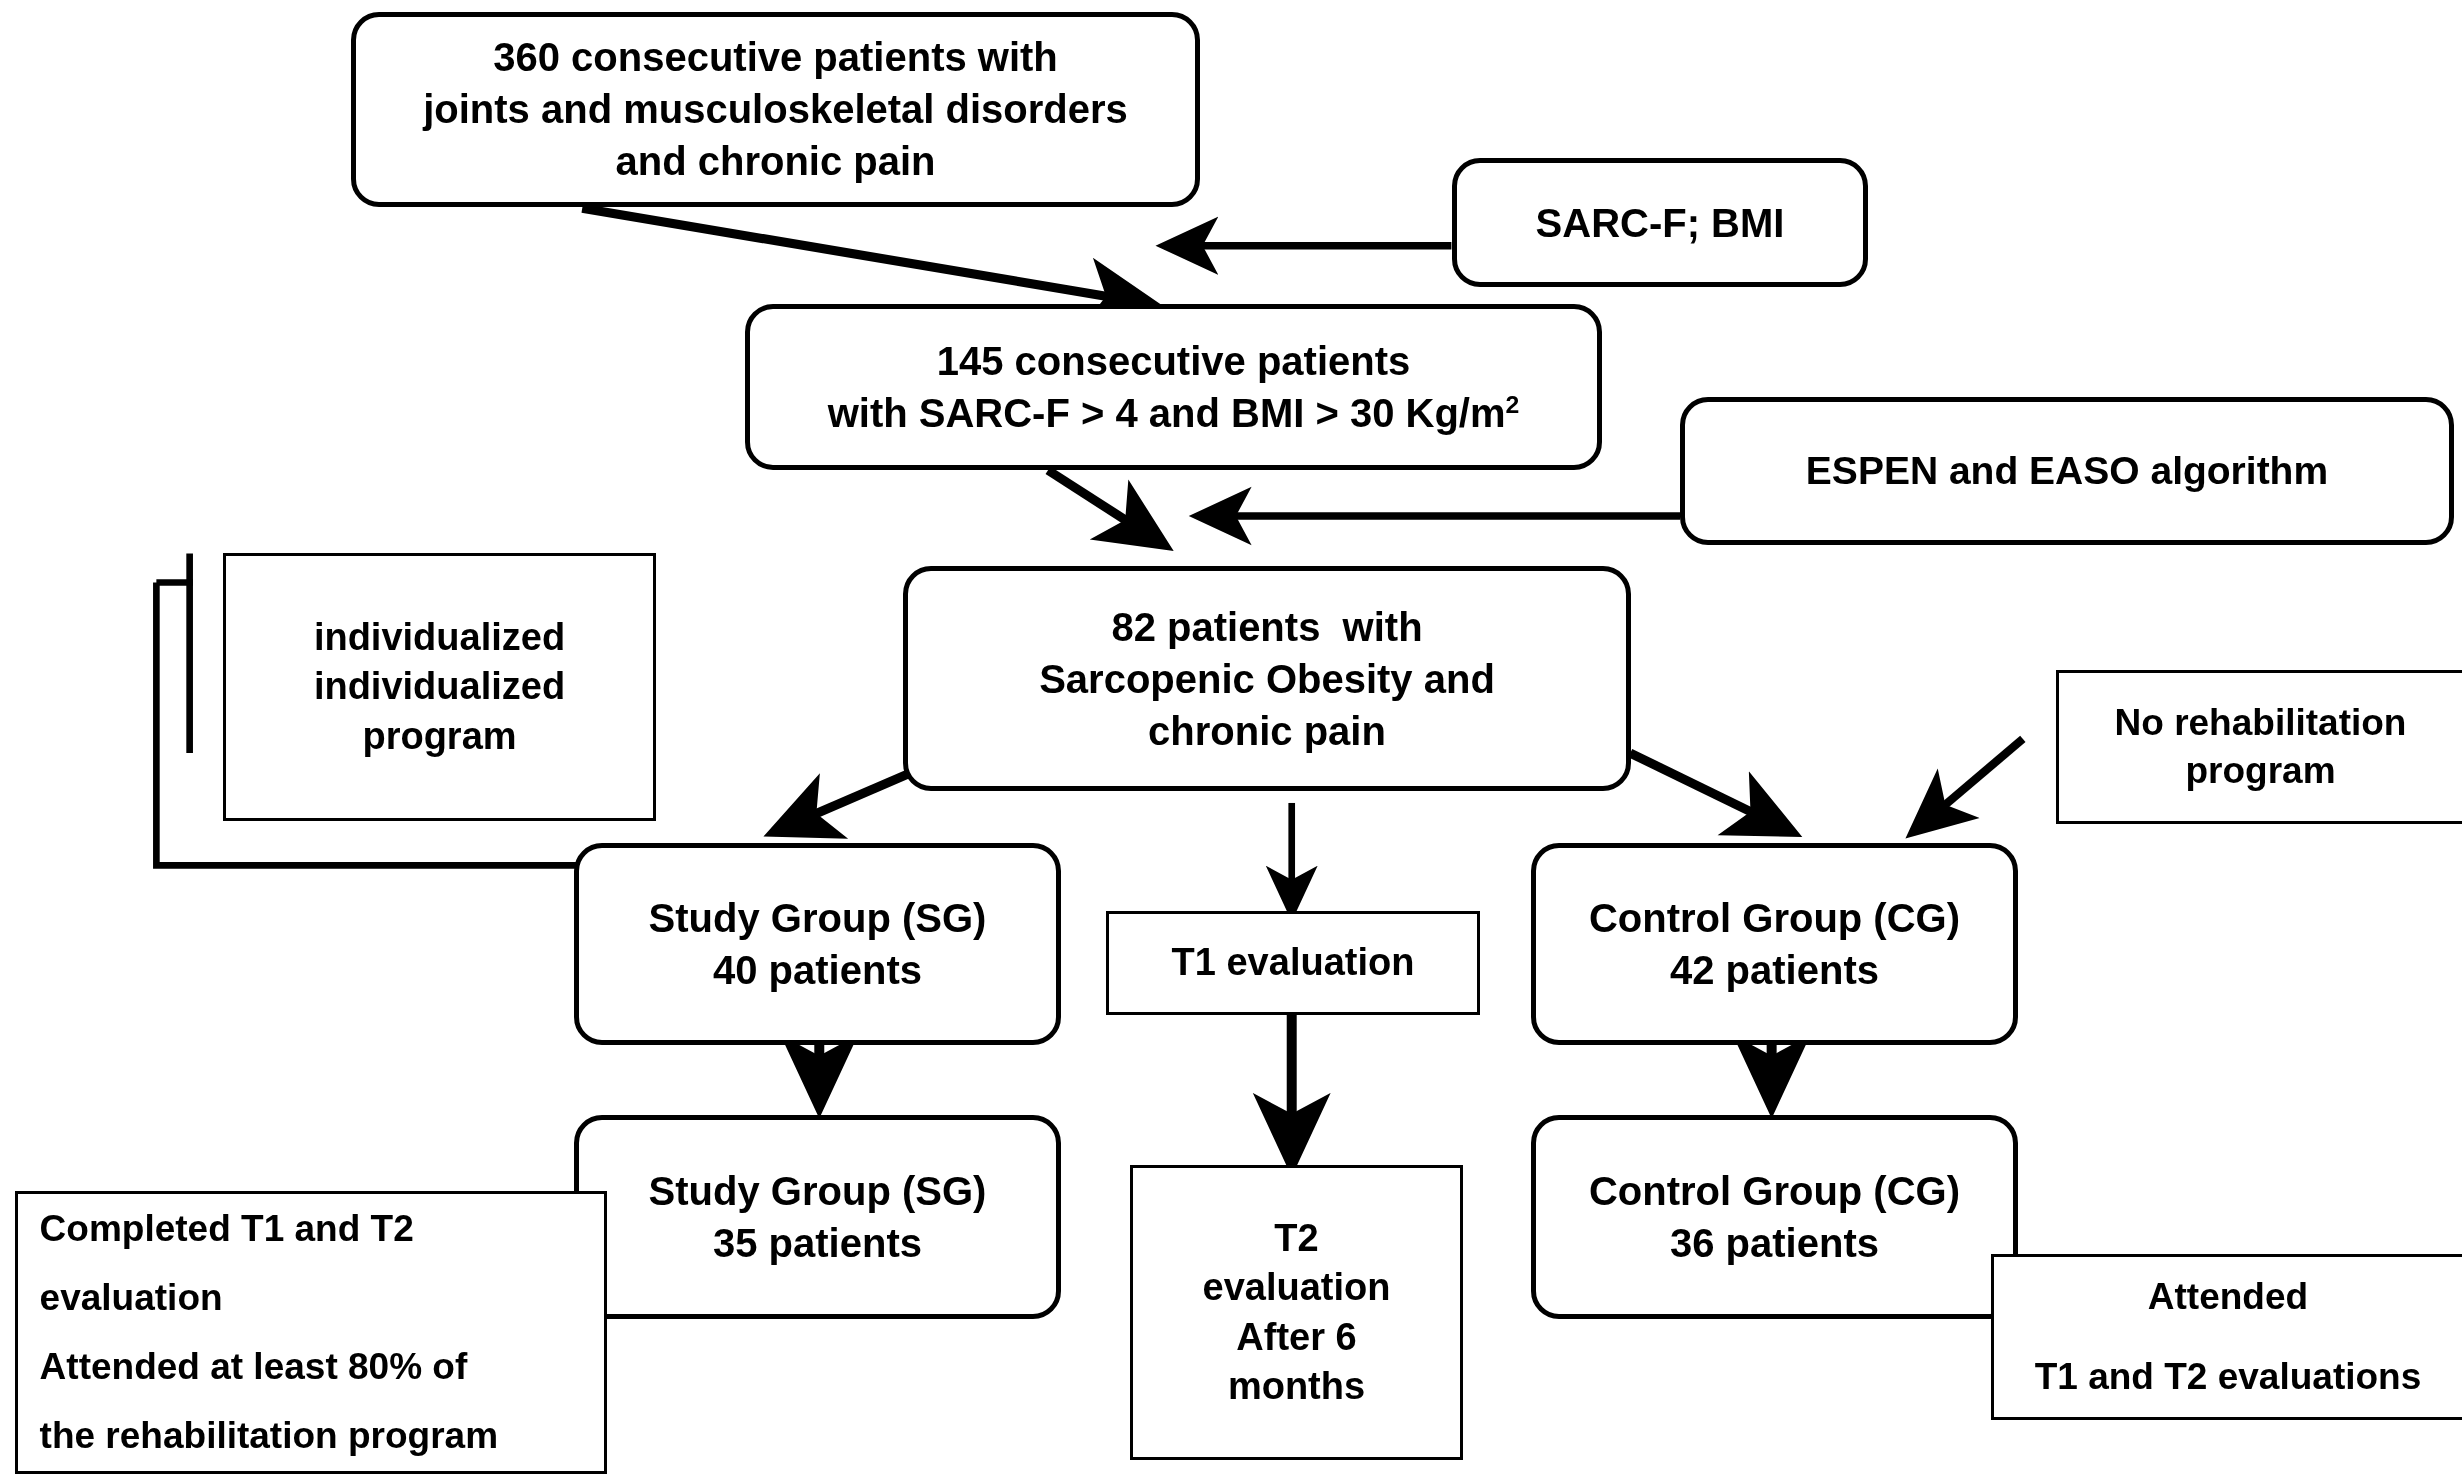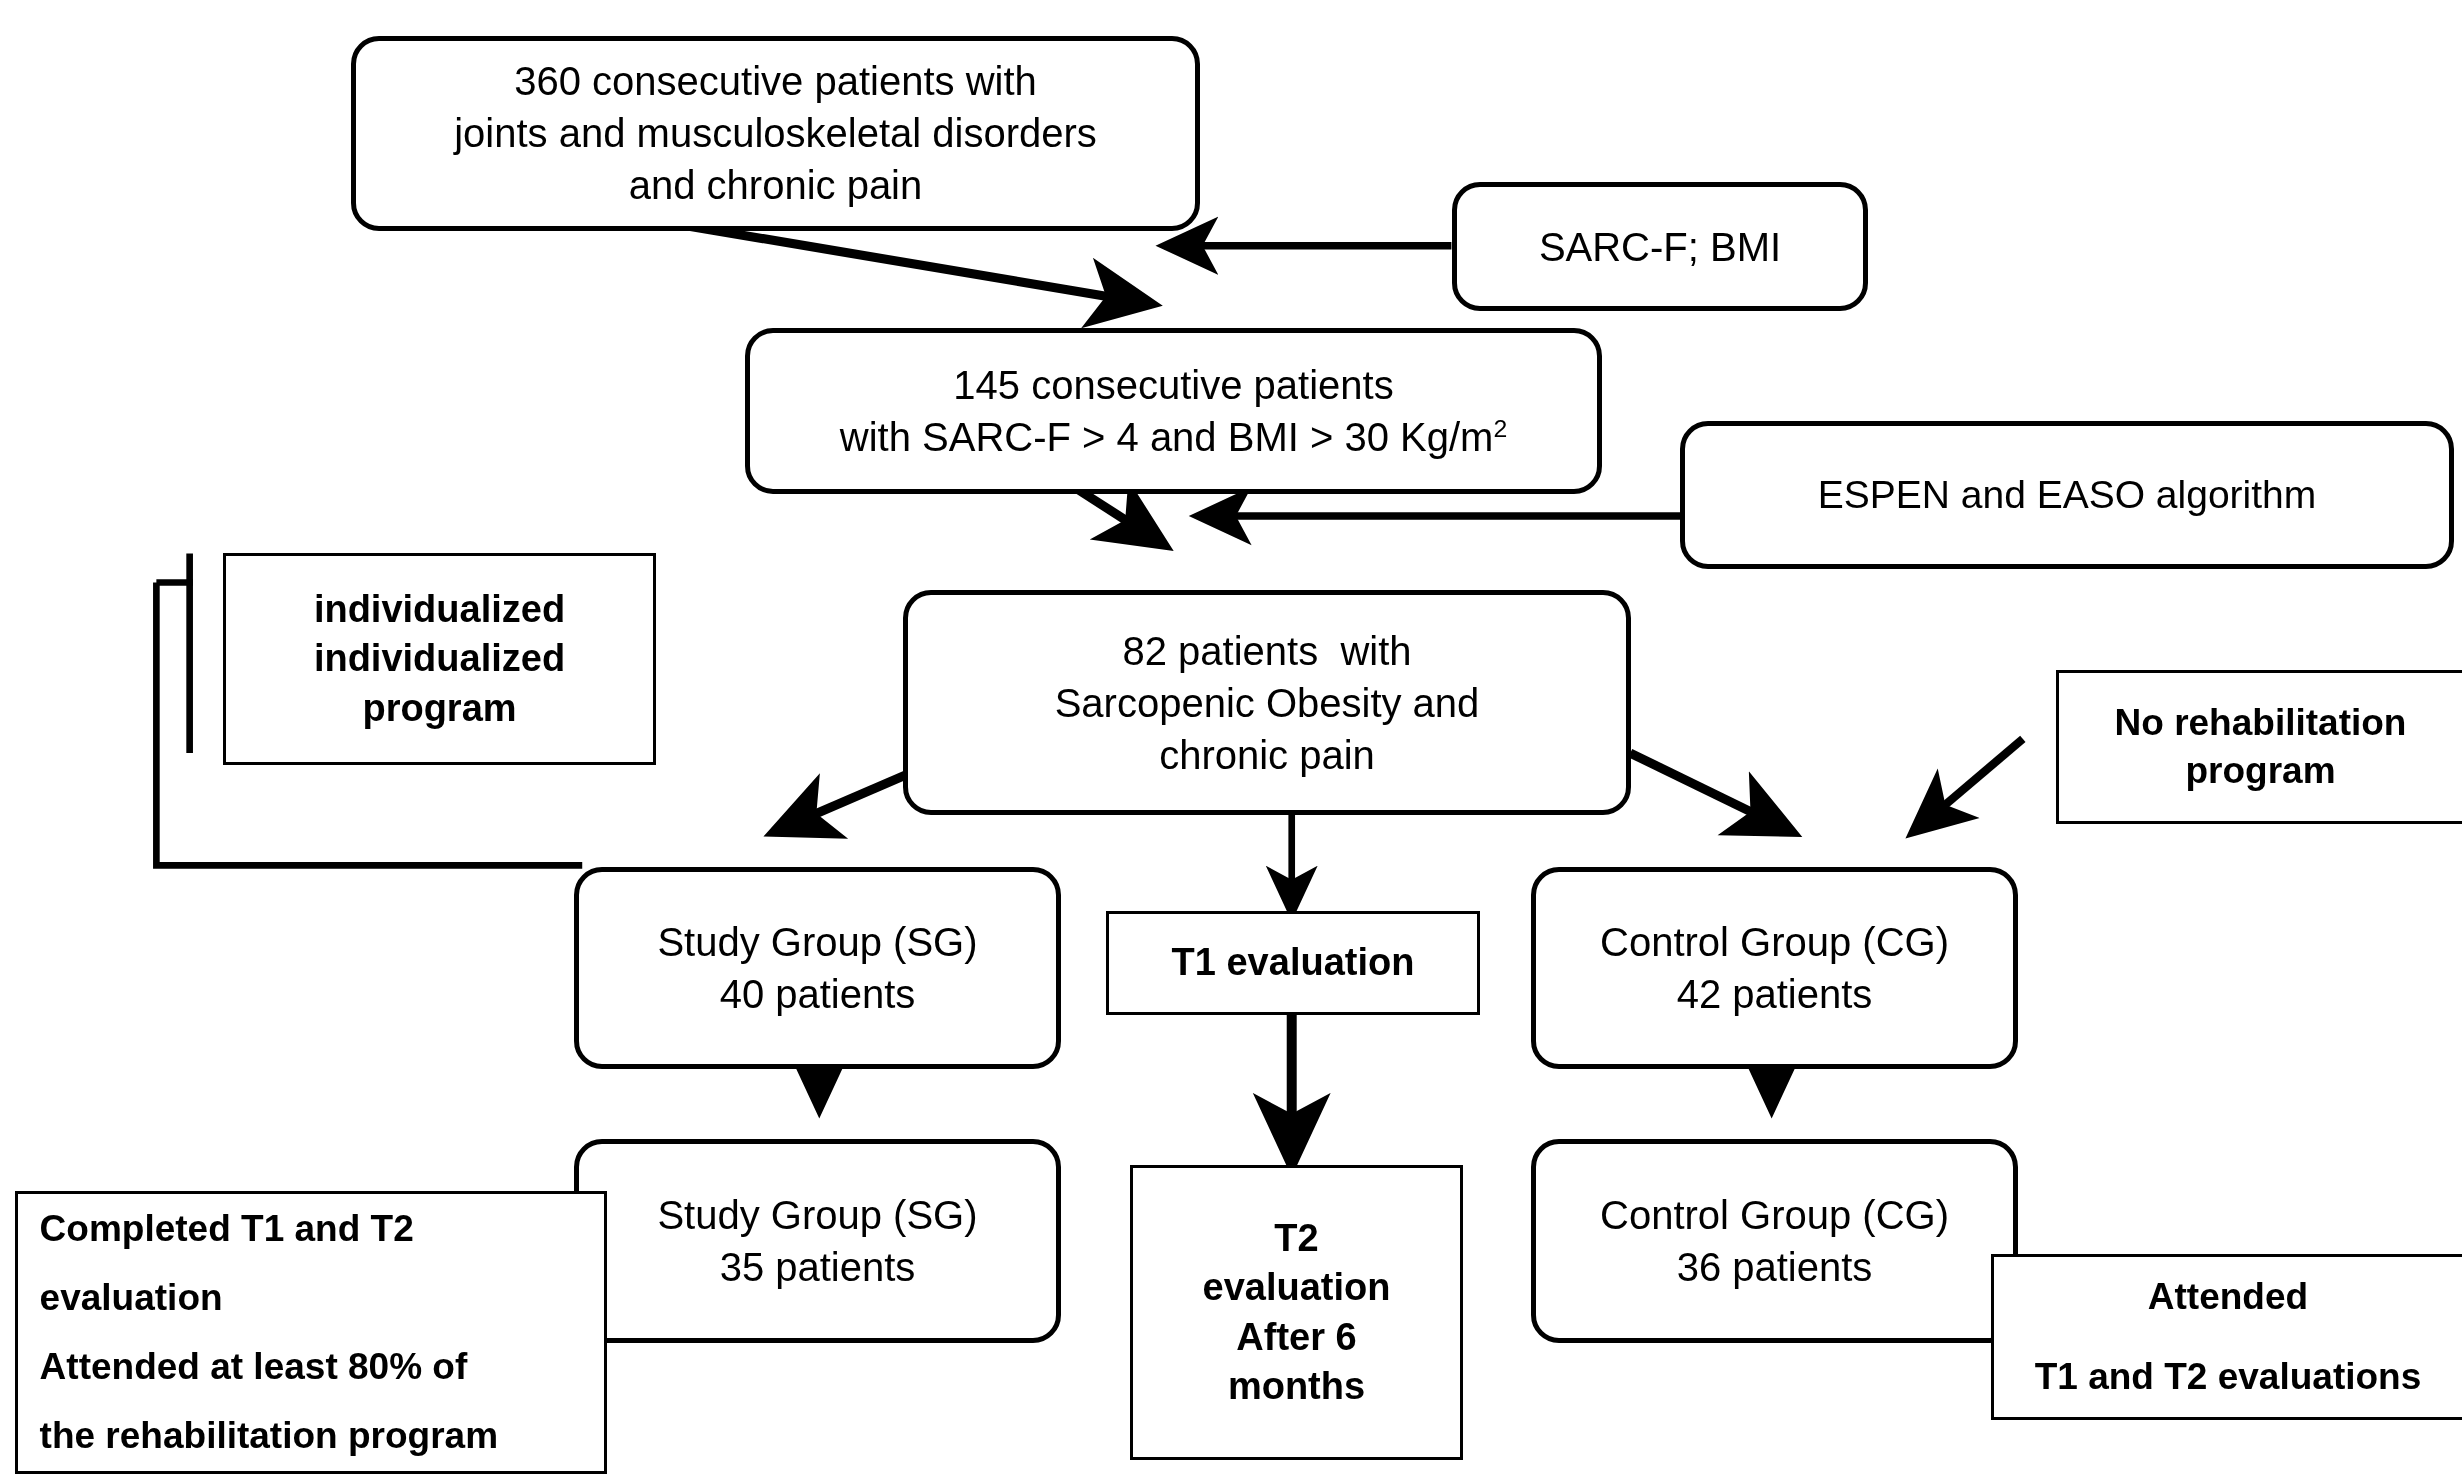--- a/index.html
+++ b/index.html
@@ -34,22 +34,21 @@
     align-items: center;
     justify-content: center;
     text-align: center;
     color: #000000;
     z-index: 5;
   }
   
   .node.rounded {
     border: 5.8px solid #000000;
     border-radius: 28px;
-    font-weight: normal;
-    margin-top: 24px;
+    font-weight: bold;
   }
   
   .node.plain {
     border: 3.3px solid #000000;
     border-radius: 0;
     font-weight: bold;
   }
   .node .line {
     display: block;
     white-space: pre;
@@ -143,21 +142,21 @@
 
   <div class="node rounded" style="left:745px; top:304px; width:857px; height:166px; font-size:40px;">
     <span class="line">145 consecutive patients</span>
     <span class="line"><span>with SARC-F &gt; 4 and BMI &gt; 30 Kg/m</span><sup>2</sup></span>
   </div>
 
   <div class="node rounded" style="left:1680px; top:397px; width:774px; height:148px; font-size:39px;gap:24px;">
     <span class="line">ESPEN and EASO algorithm</span>
   </div>
 
-  <div class="node plain" style="left:223px; top:553px; width:433px; height:212px; font-size:38px;">
+  <div class="node plain" style="left:223px; top:553px; width:433px; height:268px; font-size:38px;">
     <span class="line">individualized</span>
     <span class="line">individualized</span>
     <span class="line">program</span>
   </div>
 
   <div class="node rounded" style="left:903px; top:566px; width:728px; height:225px; font-size:40px;">
     <span class="line">82 patients  with</span>
     <span class="line">Sarcopenic Obesity and</span>
     <span class="line">chronic pain</span>
   </div>

